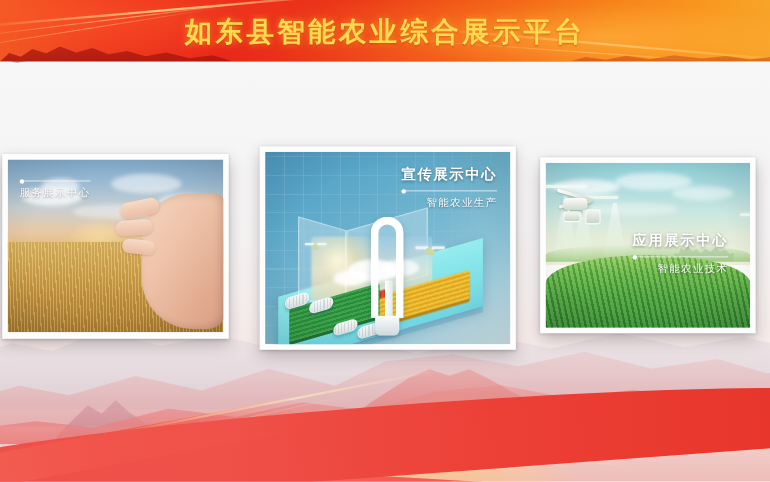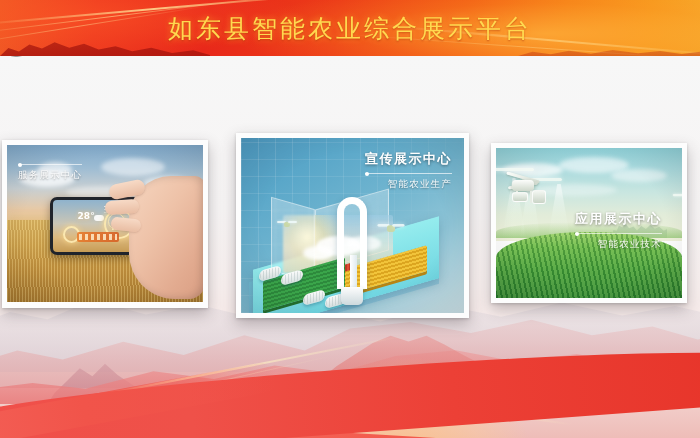--- a/index.html
+++ b/index.html
@@ -97,21 +97,21 @@
     clip-path:polygon(0 100%,4% 64%,9% 80%,14% 48%,20% 66%,26% 38%,33% 62%,40% 44%,47% 70%,55% 56%,63% 78%,72% 62%,82% 86%,92% 74%,100% 96%,100% 100%);
   }
   .banner-mtn-2 {
     position:absolute; bottom:0; right:0; width:26%; height:14px;
     background:linear-gradient(180deg,rgba(200,60,20,.25) 0%,rgba(190,50,18,.5) 100%);
     clip-path:polygon(0 100%,8% 70%,18% 88%,28% 62%,40% 84%,52% 58%,66% 80%,78% 64%,90% 86%,100% 70%,100% 100%);
   }
   .banner-title {
     position:absolute; inset:0;
     display:flex; align-items:center; justify-content:center;
-    font-size:25px; font-weight:normal; letter-spacing:3px;
+    font-size:25px; font-weight:bold; letter-spacing:3px;
     color:#ffd94f;
     text-shadow:0 0 6px rgba(255,160,40,.9),0 1px 2px rgba(150,20,0,.55);
     white-space:nowrap;
   }
 
   
   .card {
     position:absolute;
     background:#fdfdfd;
     box-shadow:0 6px 14px rgba(60,50,55,.30), 0 1px 3px rgba(0,0,0,.18);
@@ -421,30 +421,20 @@
       <div class="wheat-sky"></div>
       <div class="cloud c1"></div>
       <div class="cloud c2"></div>
       <div class="cloud c3"></div>
       <div class="cloud c4"></div>
       <div class="cloud c5"></div>
       <div class="sun-wheat"></div>
       <div class="wheat-blur-top"></div>
       <div class="wheat-field"></div>
 
-      <div class="phone">
-        <div class="hud-lines"></div>
-        <div class="hud-temp">28°</div>
-        <div class="hud-cloudicon"></div>
-        <div class="phone-hud-ring hud-a"></div>
-        <div class="phone-hud-ring hud-b"></div>
-        <div class="hud-bars"></div>
-        <div class="phone-hud-ring hud-c"></div>
-        <div class="hud-chip"></div>
-      </div>
 
       <div class="hand">
         <div class="finger f1"></div>
         <div class="finger f2"></div>
         <div class="finger f3"></div>
       </div>
 
       <div class="card-text ct-left tl-left">
         <div class="ct-rule"></div>
         <div class="ct-sub">服务展示中心</div>

